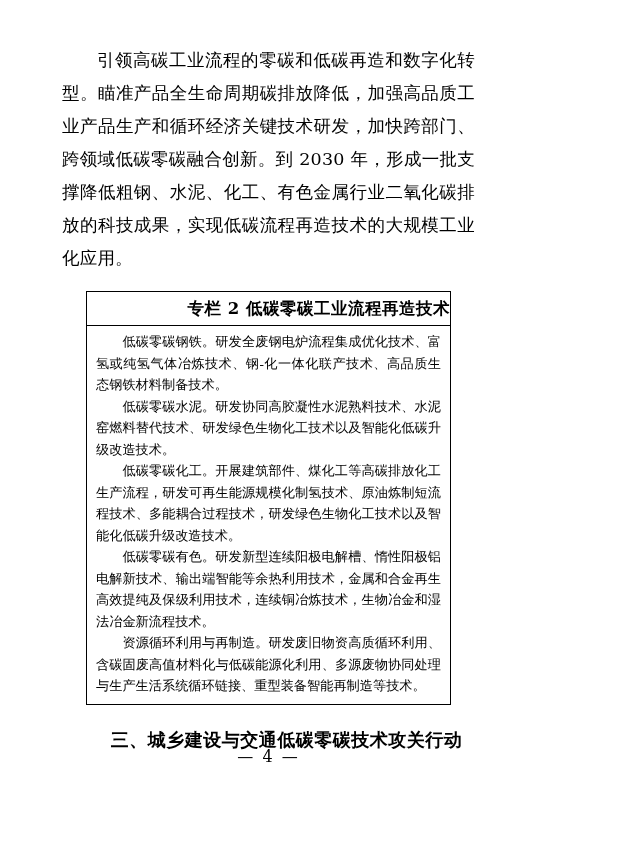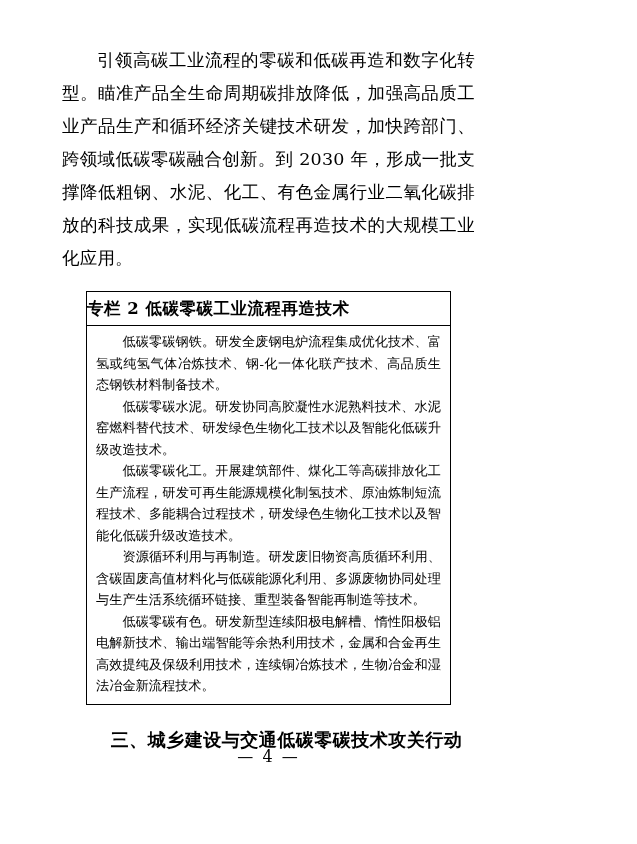--- a/index.html
+++ b/index.html
@@ -32,21 +32,21 @@
   }
   .para.indent {
     text-indent: 2em;
   }
   .box {
     margin: 16px 24px 12px 24px;
     border: 1.2px solid #000;
     box-sizing: border-box;
   }
   .box-title {
-    text-align: left;
+    text-align: right;
     font-weight: bold;
     font-size: 16.5px;
     line-height: 28px;
     padding: 3px 0 2px 0;
     border-bottom: 1.2px solid #000;
     letter-spacing: 0.5px;
   }
   .box-body {
     padding: 5px 9px 7px 9px;
     font-family: Liberation Serif, serif;
@@ -84,22 +84,22 @@
 <div class="page">
 
   <p class="para indent">引领高碳工业流程的零碳和低碳再造和数字化转型。瞄准产品全生命周期碳排放降低，加强高品质工业产品生产和循环经济关键技术研发，加快跨部门、跨领域低碳零碳融合创新。到 2030 年，形成一批支撑降低粗钢、水泥、化工、有色金属行业二氧化碳排放的科技成果，实现低碳流程再造技术的大规模工业化应用。</p>
 
   <div class="box">
     <div class="box-title">专栏 2  低碳零碳工业流程再造技术</div>
     <div class="box-body">
       <p class="box-item">低碳零碳钢铁。研发全废钢电炉流程集成优化技术、富氢或纯氢气体冶炼技术、钢-化一体化联产技术、高品质生态钢铁材料制备技术。</p>
       <p class="box-item">低碳零碳水泥。研发协同高胶凝性水泥熟料技术、水泥窑燃料替代技术、研发绿色生物化工技术以及智能化低碳升级改造技术。</p>
       <p class="box-item">低碳零碳化工。开展建筑部件、煤化工等高碳排放化工生产流程，研发可再生能源规模化制氢技术、原油炼制短流程技术、多能耦合过程技术，研发绿色生物化工技术以及智能化低碳升级改造技术。</p>
+      <p class="box-item">低碳零碳有色。研发新型连续阳极电解槽、惰性阳极铝电解新技术、输出端智能等余热利用技术，金属和合金再生高效提纯及保级利用技术，连续铜冶炼技术，生物冶金和湿法冶金新流程技术。</p>
       <p class="box-item">资源循环利用与再制造。研发废旧物资高质循环利用、含碳固废高值材料化与低碳能源化利用、多源废物协同处理与生产生活系统循环链接、重型装备智能再制造等技术。</p>
-      <p class="box-item">低碳零碳有色。研发新型连续阳极电解槽、惰性阳极铝电解新技术、输出端智能等余热利用技术，金属和合金再生高效提纯及保级利用技术，连续铜冶炼技术，生物冶金和湿法冶金新流程技术。</p>
     </div>
   </div>
 
   <h2 class="section-head">三、城乡建设与交通低碳零碳技术攻关行动</h2>
 
 
   <div class="page-num">— 4 —</div>
 </div>
 
 </body></html>

